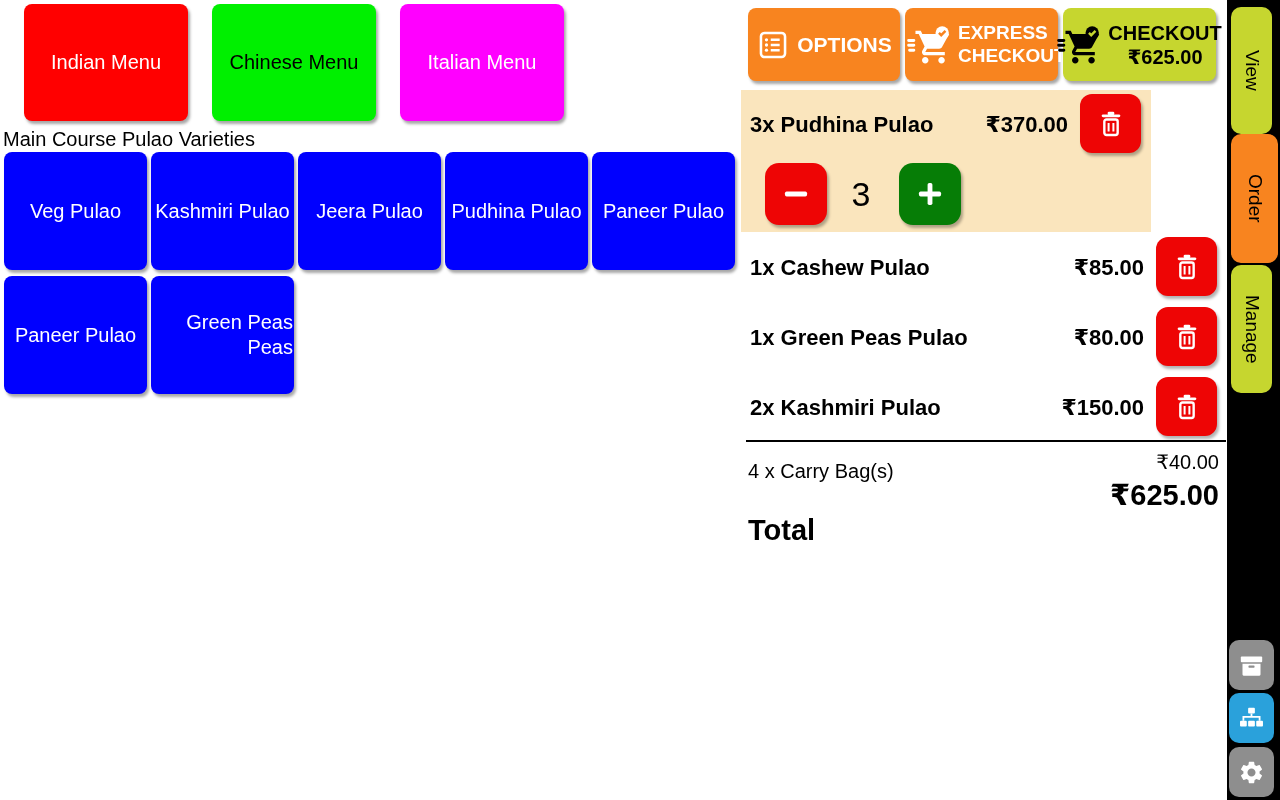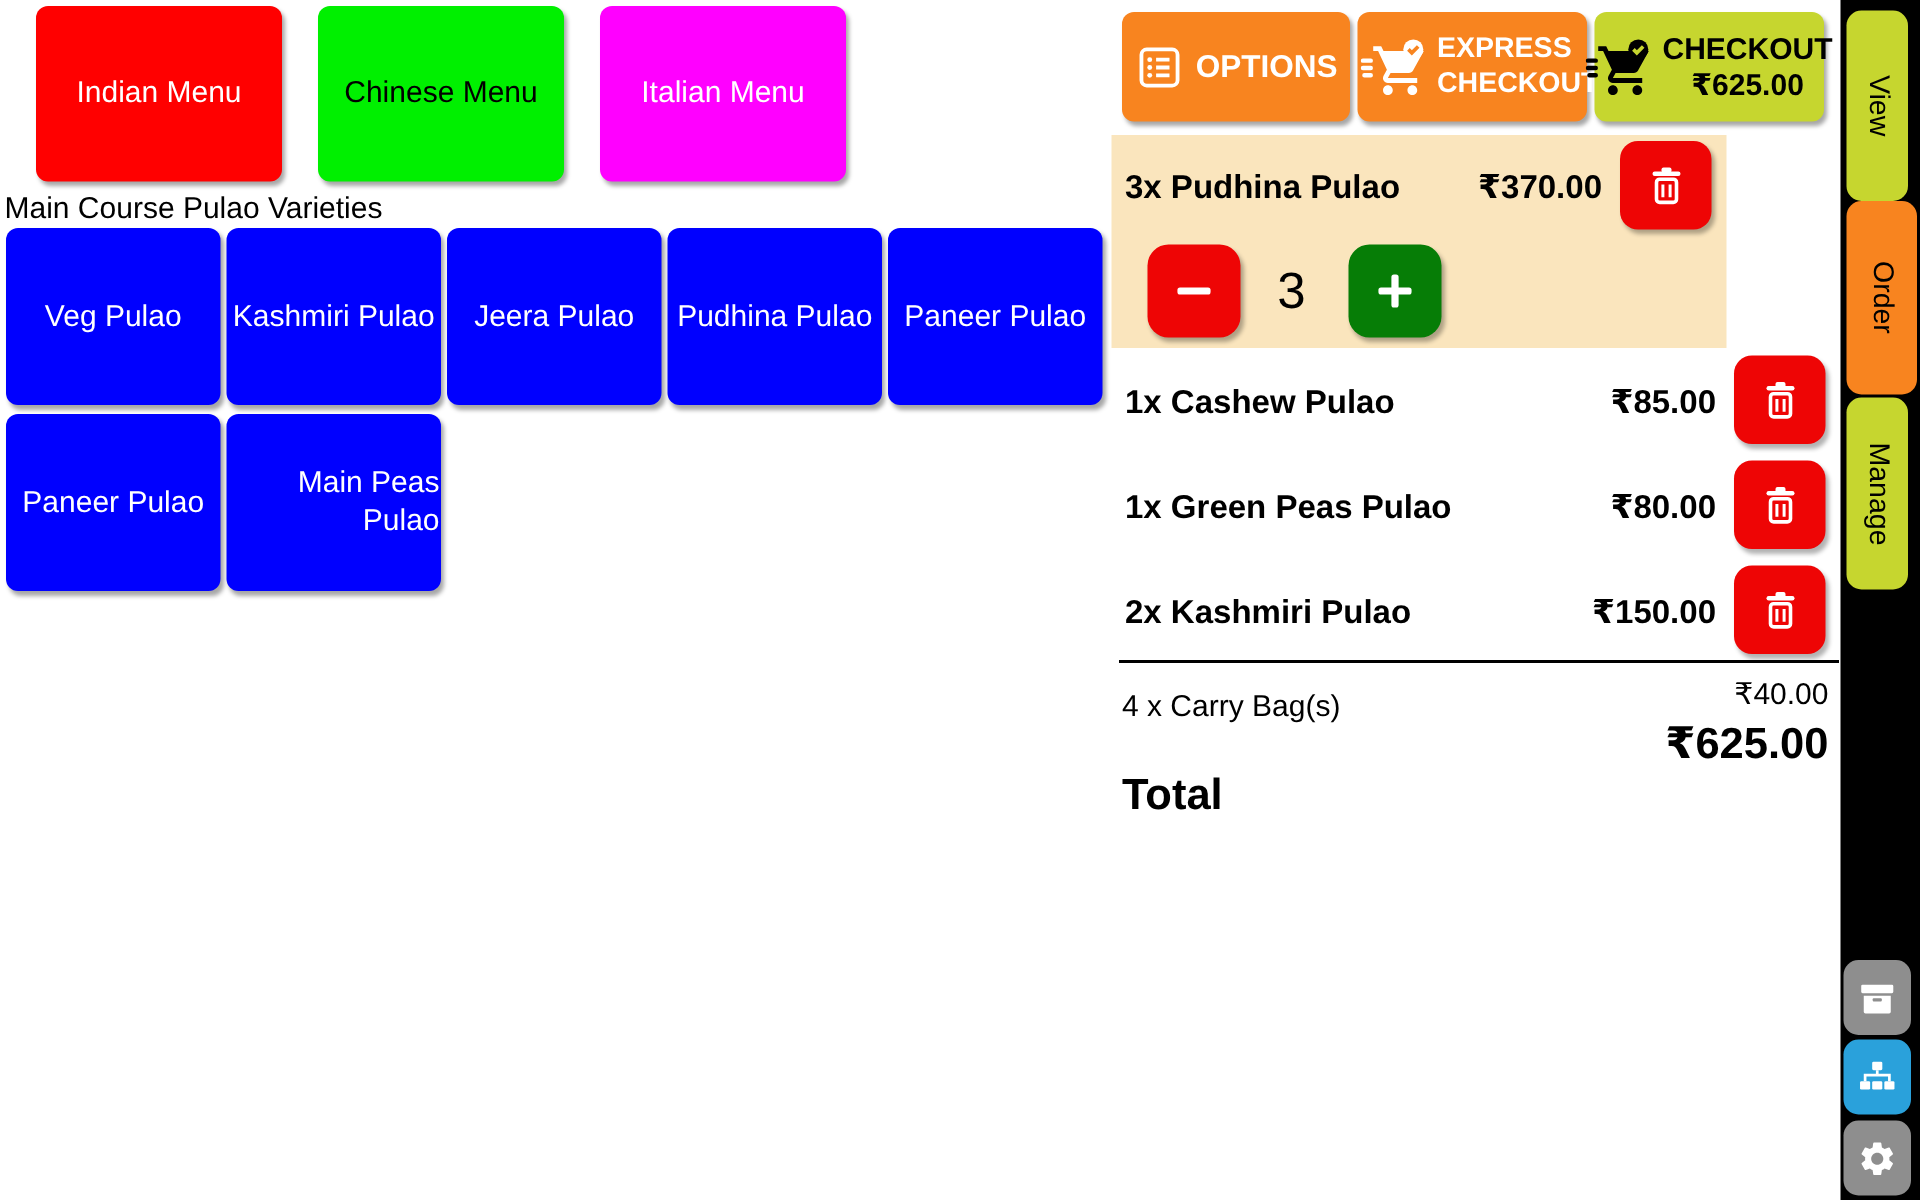--- a/index.html
+++ b/index.html
@@ -96,21 +96,21 @@
 
 <div id="category-title">Main Course Pulao Varieties</div>
 
 <div id="product-grid">
   <div class="btn product-btn">Veg Pulao</div>
   <div class="btn product-btn">Kashmiri Pulao</div>
   <div class="btn product-btn">Jeera Pulao</div>
   <div class="btn product-btn">Pudhina Pulao</div>
   <div class="btn product-btn">Paneer Pulao</div>
   <div class="btn product-btn">Paneer Pulao</div>
-  <div class="btn product-btn">Main Peas Pulao</div>
+  <div class="btn product-btn">Green Peas Peas</div>
 </div>
 
 <div id="order-panel">
 
   <div id="order-toolbar">
     <div class="btn toolbar-btn" id="options-btn">
       <span>
         <svg width="34" height="34" viewBox="0 0 24 24">
           <rect x="3.5" y="3.5" width="17" height="17" rx="2.5" fill="none" stroke="#fff" stroke-width="1.8"></rect>
           <circle cx="7.4" cy="8.3" r="1.15" fill="#fff"></circle>

